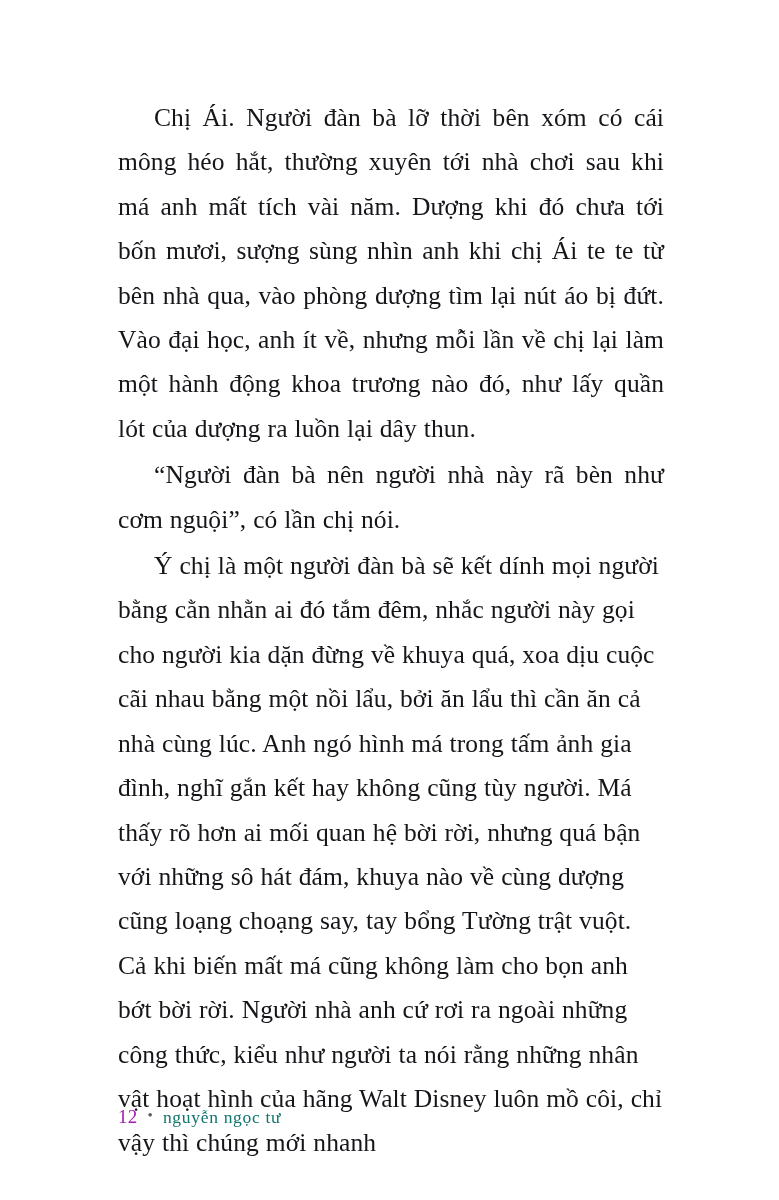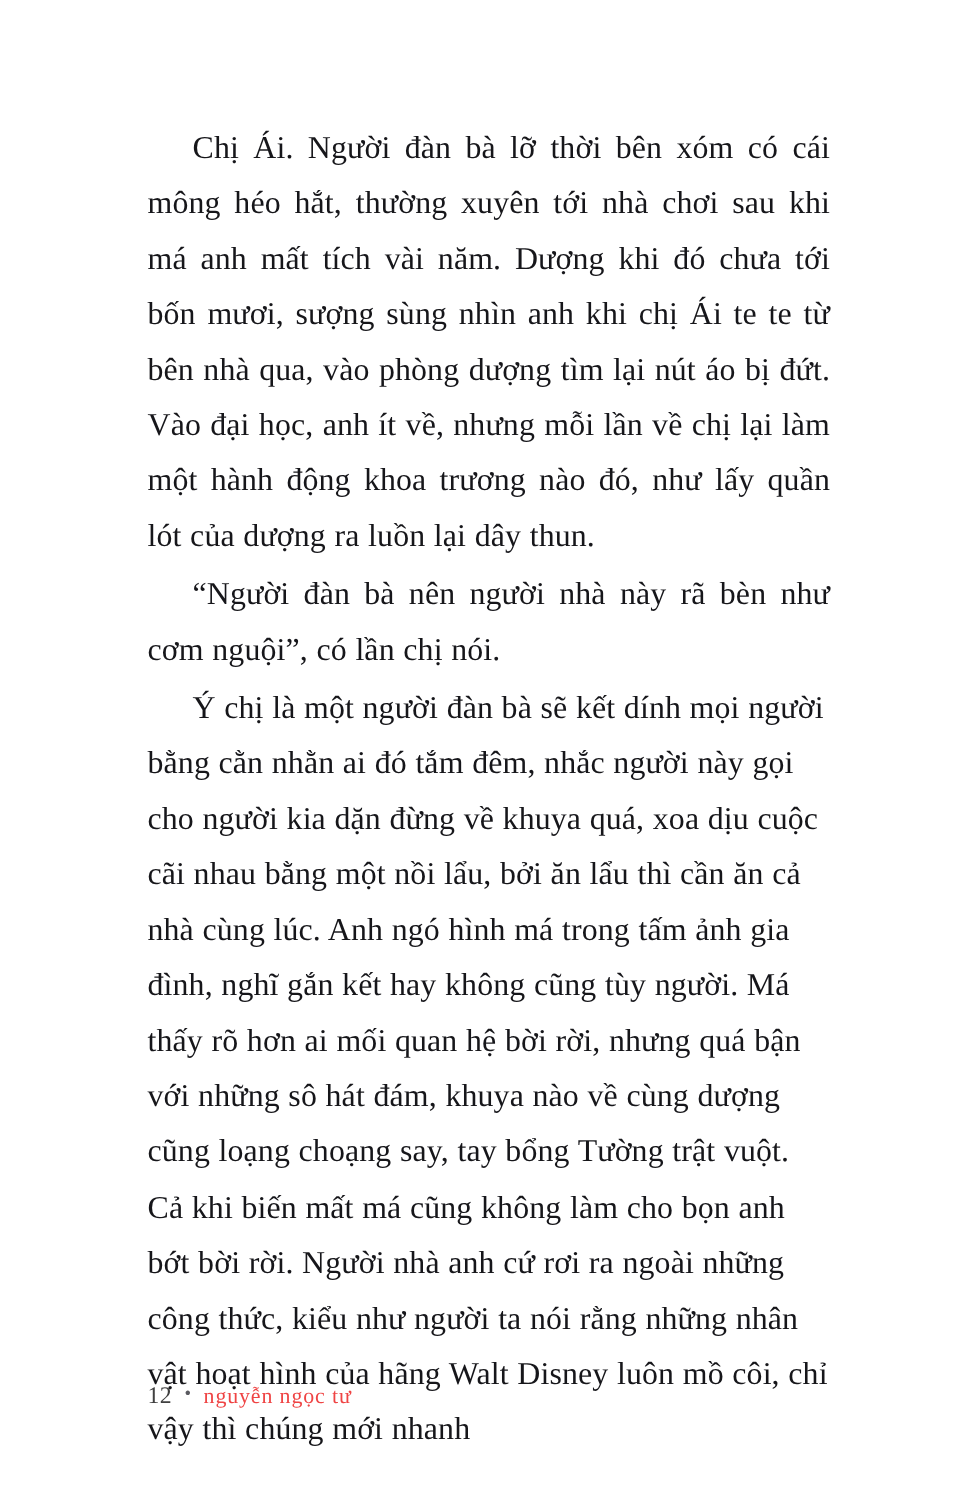--- a/index.html
+++ b/index.html
@@ -48,32 +48,32 @@
     position: absolute;
     left: 118px;
     top: 1106px;
     width: 546px;
     display: flex;
     align-items: baseline;
     gap: 10px;
   }
   .folio {
     font-size: 19px;
-    color: #404040;
+    color: #a21caf;
     letter-spacing: 0.3px;
   }
   .folio-sep {
     font-size: 15px;
     color: #5a5a60;
     position: relative;
     top: -3px;
   }
   .running-head {
     font-size: 17.5px;
-    color: #ef4444;
+    color: #0f766e;
     letter-spacing: 0.7px;
   }
 </style>
 </head>
 <body>
 
 <div class="page">
 
   <div class="text-column">
     <p class="para">Chị Ái. Người đàn bà lỡ thời bên xóm có cái mông héo hắt, thường xuyên tới nhà chơi sau khi má anh mất tích vài năm. Dượng khi đó chưa tới bốn mươi, sượng sùng nhìn anh khi chị Ái te te từ bên nhà qua, vào phòng dượng tìm lại nút áo bị đứt. Vào đại học, anh ít về, nhưng mỗi lần về chị lại làm một hành động khoa trương nào đó, như lấy quần lót của dượng ra luồn lại dây thun.</p>

